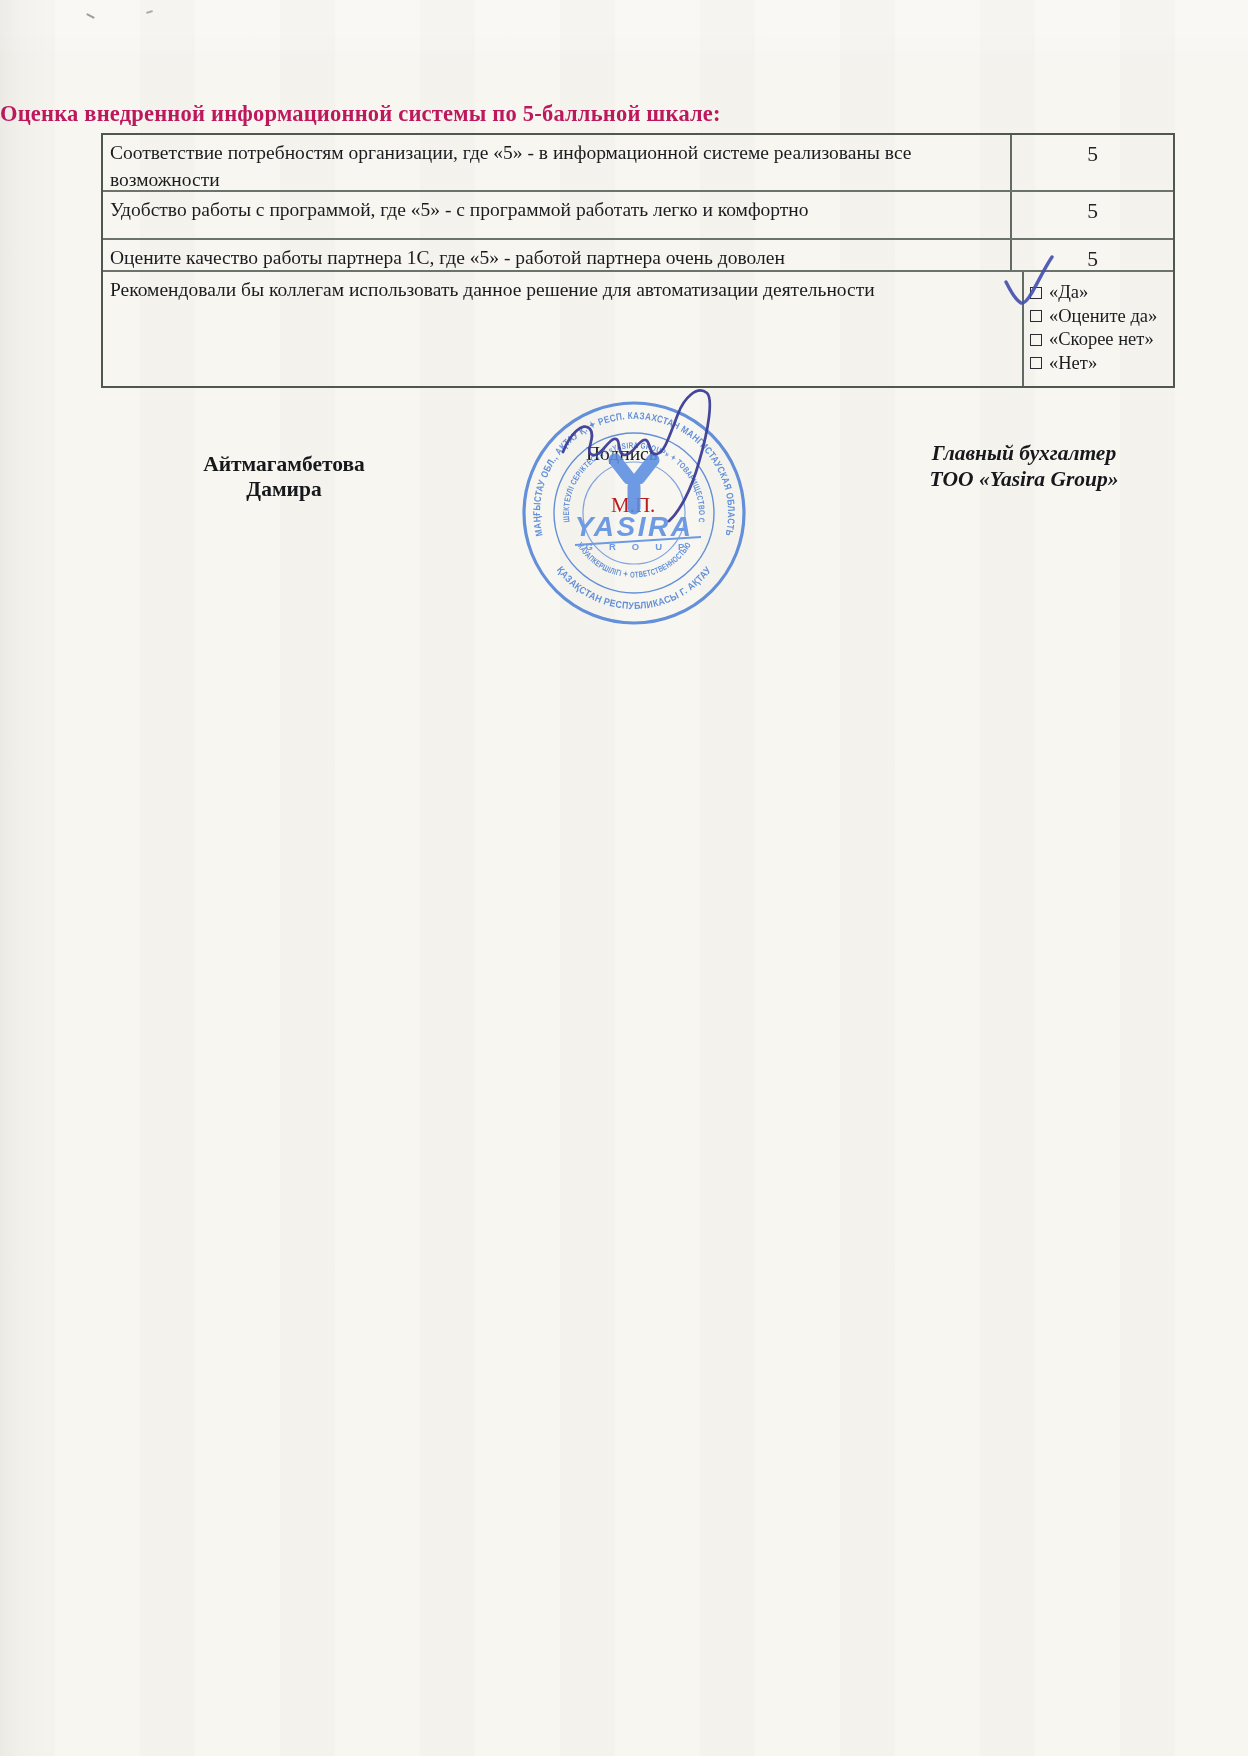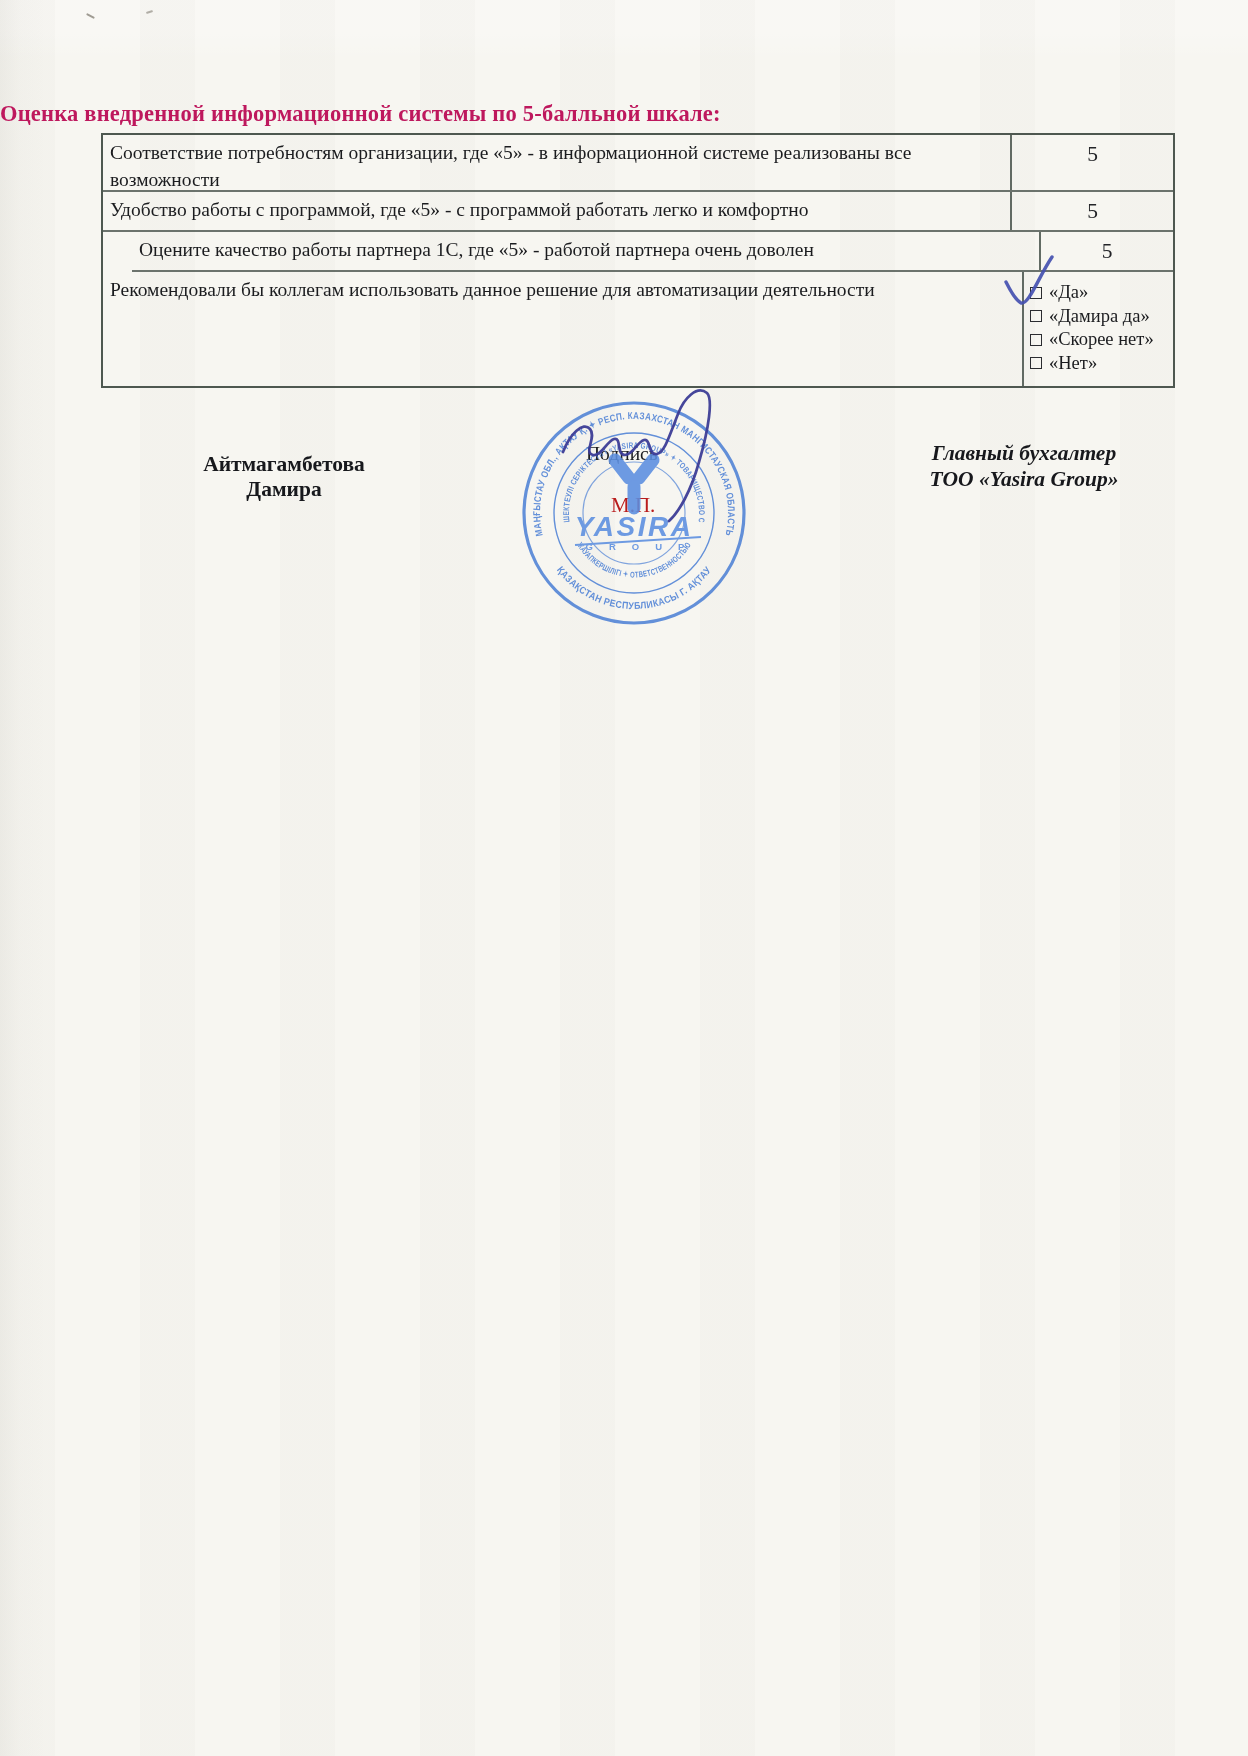--- a/index.html
+++ b/index.html
@@ -25,22 +25,22 @@
   }
 
   
   .tbl{
     position:absolute; left:101px; top:133px; width:1074px; height:255px;
     box-sizing:border-box; border:2px solid rgba(48,60,52,0.85);
     display:flex; flex-direction:column;
   }
   .row{ display:flex; box-sizing:border-box; border-bottom:2px solid rgba(48,60,52,0.7); }
   .row.r1{ height:57px; }
-  .row.r2{ height:40px; }
-  .row.r3{ height:40px;margin-left:29px; }
+  .row.r2{ height:48px; }
+  .row.r3{ height:32px; }
   .row.r4{ flex:1; border-bottom:none;gap:12px; }
   .cell{ box-sizing:border-box; }
   .cell.q{
     width:907px; padding:5px 10px 0 7px;
     font-size:19.5px; line-height:26.5px; color:#1b1c1f;
   }
   .cell.s{
     flex:1; border-left:2px solid rgba(48,60,52,0.75);
     text-align:center; padding-top:7px; font-size:21.5px; color:#232428;
   }
@@ -106,21 +106,21 @@
     </div>
     <div class="row r4">
       <div class="cell q">Рекомендовали бы коллегам использовать данное решение для автоматизации деятельности</div>
       <div class="cell s opts">
         <div class="opt">
           <span class="cbx"></span>
           <span class="lbl">«Да»</span>
         </div>
         <div class="opt">
           <span class="cbx"></span>
-          <span class="lbl">«Дамира да»</span>
+          <span class="lbl">«Оцените да»</span>
         </div>
         <div class="opt">
           <span class="cbx"></span>
           <span class="lbl">«Скорее нет»</span>
         </div>
         <div class="opt">
           <span class="cbx"></span>
           <span class="lbl">«Нет»</span>
         </div>
       </div>

